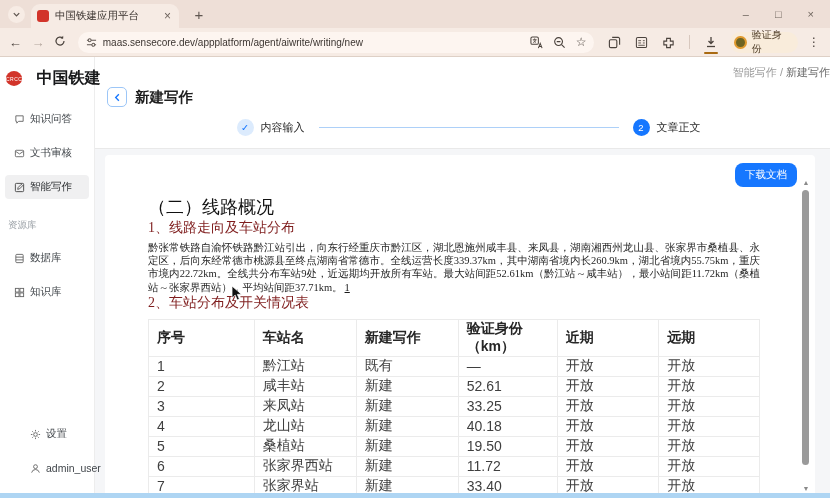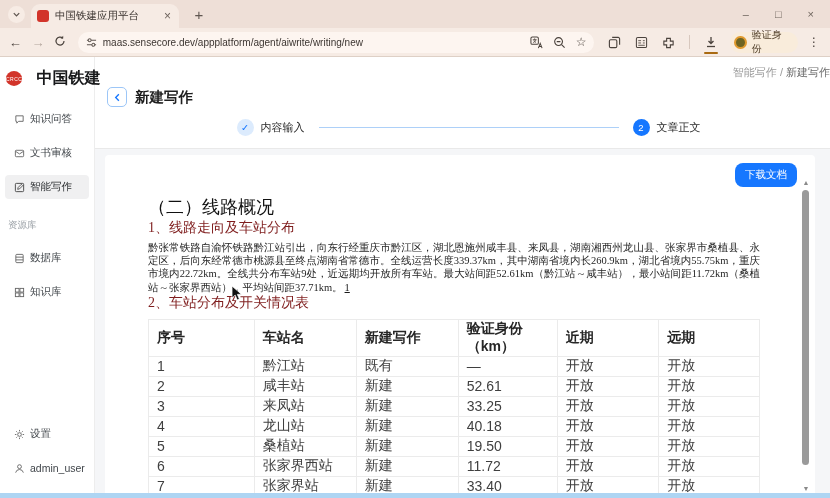--- a/index.html
+++ b/index.html
@@ -35,21 +35,21 @@
 
   
   #sidebar { width:95px; flex:0 0 95px; background:#fff; border-right:1px solid #ededed; position:relative; }
   .logo-row { display:flex; align-items:center; padding:11px 4px 8px 6px; }
   .crcc-logo { width:23px; height:15px; background:#d2342a; border-radius:50%; color:#fff; font-size:5px; display:flex; align-items:center; justify-content:center; letter-spacing:.5px; }
   .brand { font-size:16px; font-weight:bold; color:#17181a; margin-left:14px; white-space:nowrap; }
   .side-section { font-size:9.5px; color:#9aa0a6; padding:10px 0 4px 8px; }
   .side-item { display:flex; align-items:center; height:24px; margin:10px 5px; padding-left:9px; border-radius:4px; font-size:10.5px; color:#41464b; }
   .side-item.active { background:#f0f0f1; color:#2b2e31; }
   .side-item svg { margin-right:5px; flex:0 0 auto; }
-  .side-footer { position:absolute; left:0; bottom:8px; width:100%; }
+  .side-footer { position:absolute; left:16px; bottom:8px; width:100%; }
 
   
   #main { flex:1; display:flex; flex-direction:column; min-width:0; }
   #page-header { background:#fff; border-bottom:1px solid #e9e9e9; padding:8px 0 12px 12px; }
   .breadcrumb { font-size:11px; color:#9b9b9b;text-align:right; }
   .breadcrumb .crumb-current { color:#6b6b6b; }
   .title-row { display:flex; align-items:center; margin-top:7px; }
   .back-btn { width:20px; height:20px; border:1px solid #9cc6f7; border-radius:5px; background:#fff; display:flex; align-items:center; justify-content:center; }
   .page-title { font-size:14.5px; font-weight:bold; color:#1f1f1f; margin-left:8px; }
   .stepper { display:flex; align-items:center; justify-content:center; margin-top:12px; }

